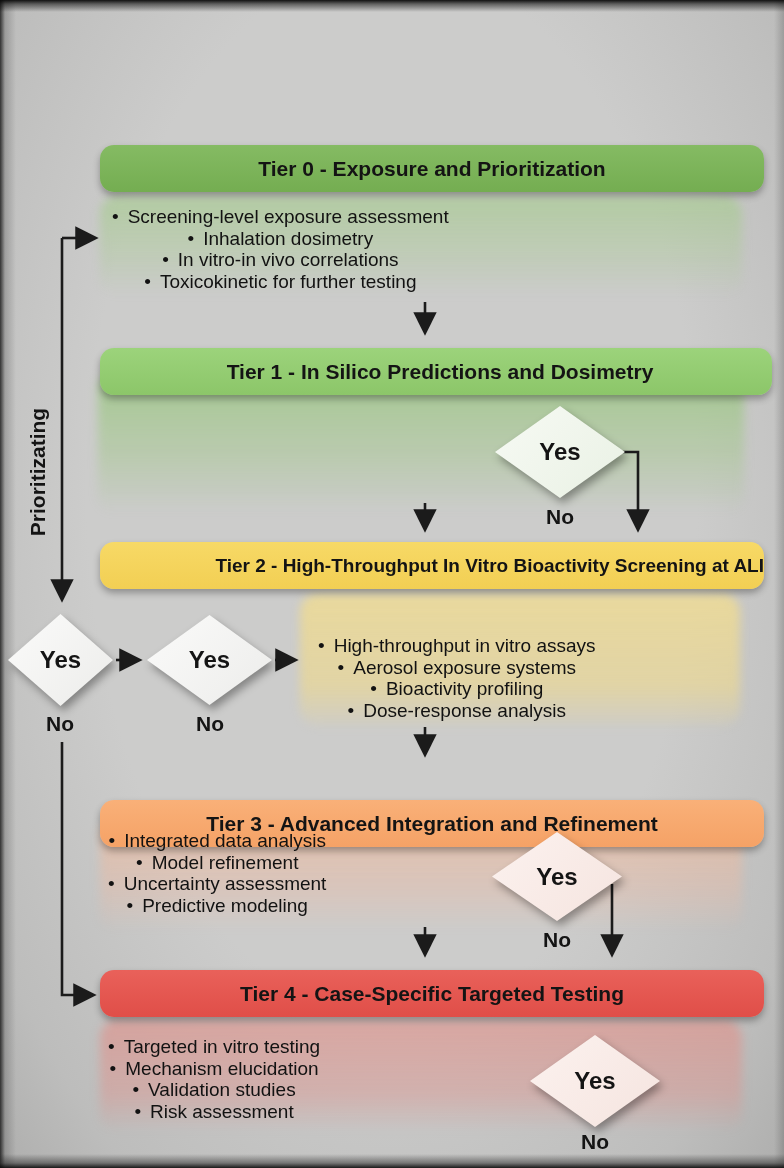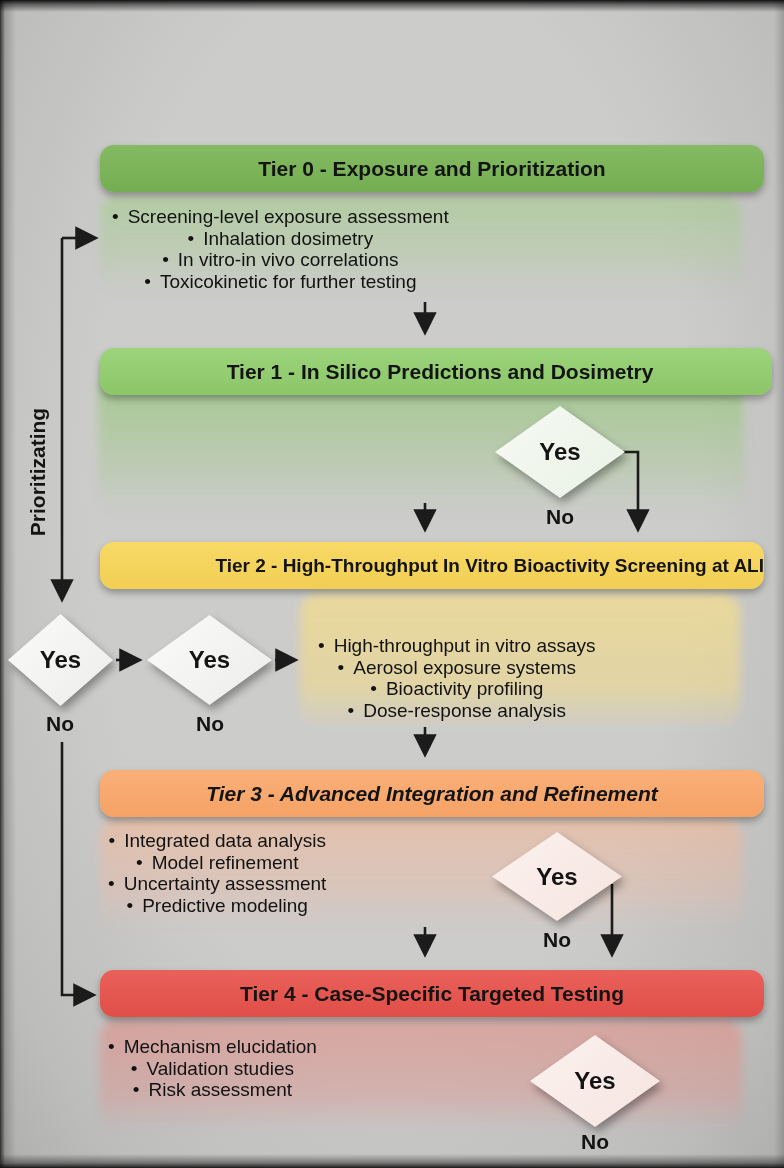--- a/index.html
+++ b/index.html
@@ -20,21 +20,21 @@
     text-shadow:0 1px 2px rgba(0,0,0,.25);
   }
   .hdr{
     position:absolute;left:100px;width:664px;height:47px;border-radius:14px;
     font-weight:bold;font-size:21px;line-height:47px;text-align:center;color:#141414;
     box-shadow:0 4px 7px rgba(0,0,0,.30);
   }
   .hdr-t0{top:145px;background:linear-gradient(180deg,#85bb63,#74ad51);}
   .hdr-t1{top:348px;background:linear-gradient(180deg,#9cd37b,#8cc669);padding-left:8px;}
   .hdr-t2{top:542px;background:linear-gradient(180deg,#f7d966,#f2cf53);font-size:19px;text-align:right;}
-  .hdr-t3{top:770px;background:linear-gradient(180deg,#f9b078,#f5a266);font-style:italic;}
+  .hdr-t3{top:800px;background:linear-gradient(180deg,#f9b078,#f5a266);}
   .hdr-t4{top:970px;background:linear-gradient(180deg,#e9615a,#e04e48);}
   .band{position:absolute;border-radius:18px;filter:blur(5px);}
   .band-t0{left:100px;top:196px;width:642px;height:100px;
     background:linear-gradient(180deg,rgba(164,203,140,.65) 0%,rgba(170,203,148,.35) 60%,rgba(180,195,175,0) 100%);}
   .band-t1{left:98px;top:372px;width:646px;height:142px;
     background:linear-gradient(180deg,rgba(153,198,128,.78) 0%,rgba(165,200,142,.45) 60%,rgba(185,195,182,0) 100%);}
   .band-t2{left:300px;top:594px;width:440px;height:132px;
     background:linear-gradient(180deg,rgba(238,219,148,.85) 0%,rgba(236,216,145,.65) 70%,rgba(225,212,165,.15) 100%);}
   .band-t3{left:100px;top:818px;width:642px;height:114px;
     background:linear-gradient(180deg,rgba(243,184,150,.60) 0%,rgba(238,186,162,.38) 60%,rgba(220,195,185,0) 100%);}
@@ -116,20 +116,21 @@
     <li>Bioactivity profiling</li>
     <li>Dose-response analysis</li>
   </ul>
   <ul class="list" style="left:108px;top:830px;">
     <li>Integrated data analysis</li>
     <li>Model refinement</li>
     <li>Uncertainty assessment</li>
     <li>Predictive modeling</li>
   </ul>
   <ul class="list" style="left:108px;top:1036px;">
+    <li>Targeted in vitro testing</li>
     <li>Mechanism elucidation</li>
     <li>Validation studies</li>
     <li>Risk assessment</li>
   </ul>
 
   <div class="diamond" style="left:495px;top:406px;width:130px;height:92px;">
     <div class="shape fill-green"></div>
     <span class="yes">Yes</span>
   </div>
   <div class="no-label" style="left:530px;top:505px;">No</div>

